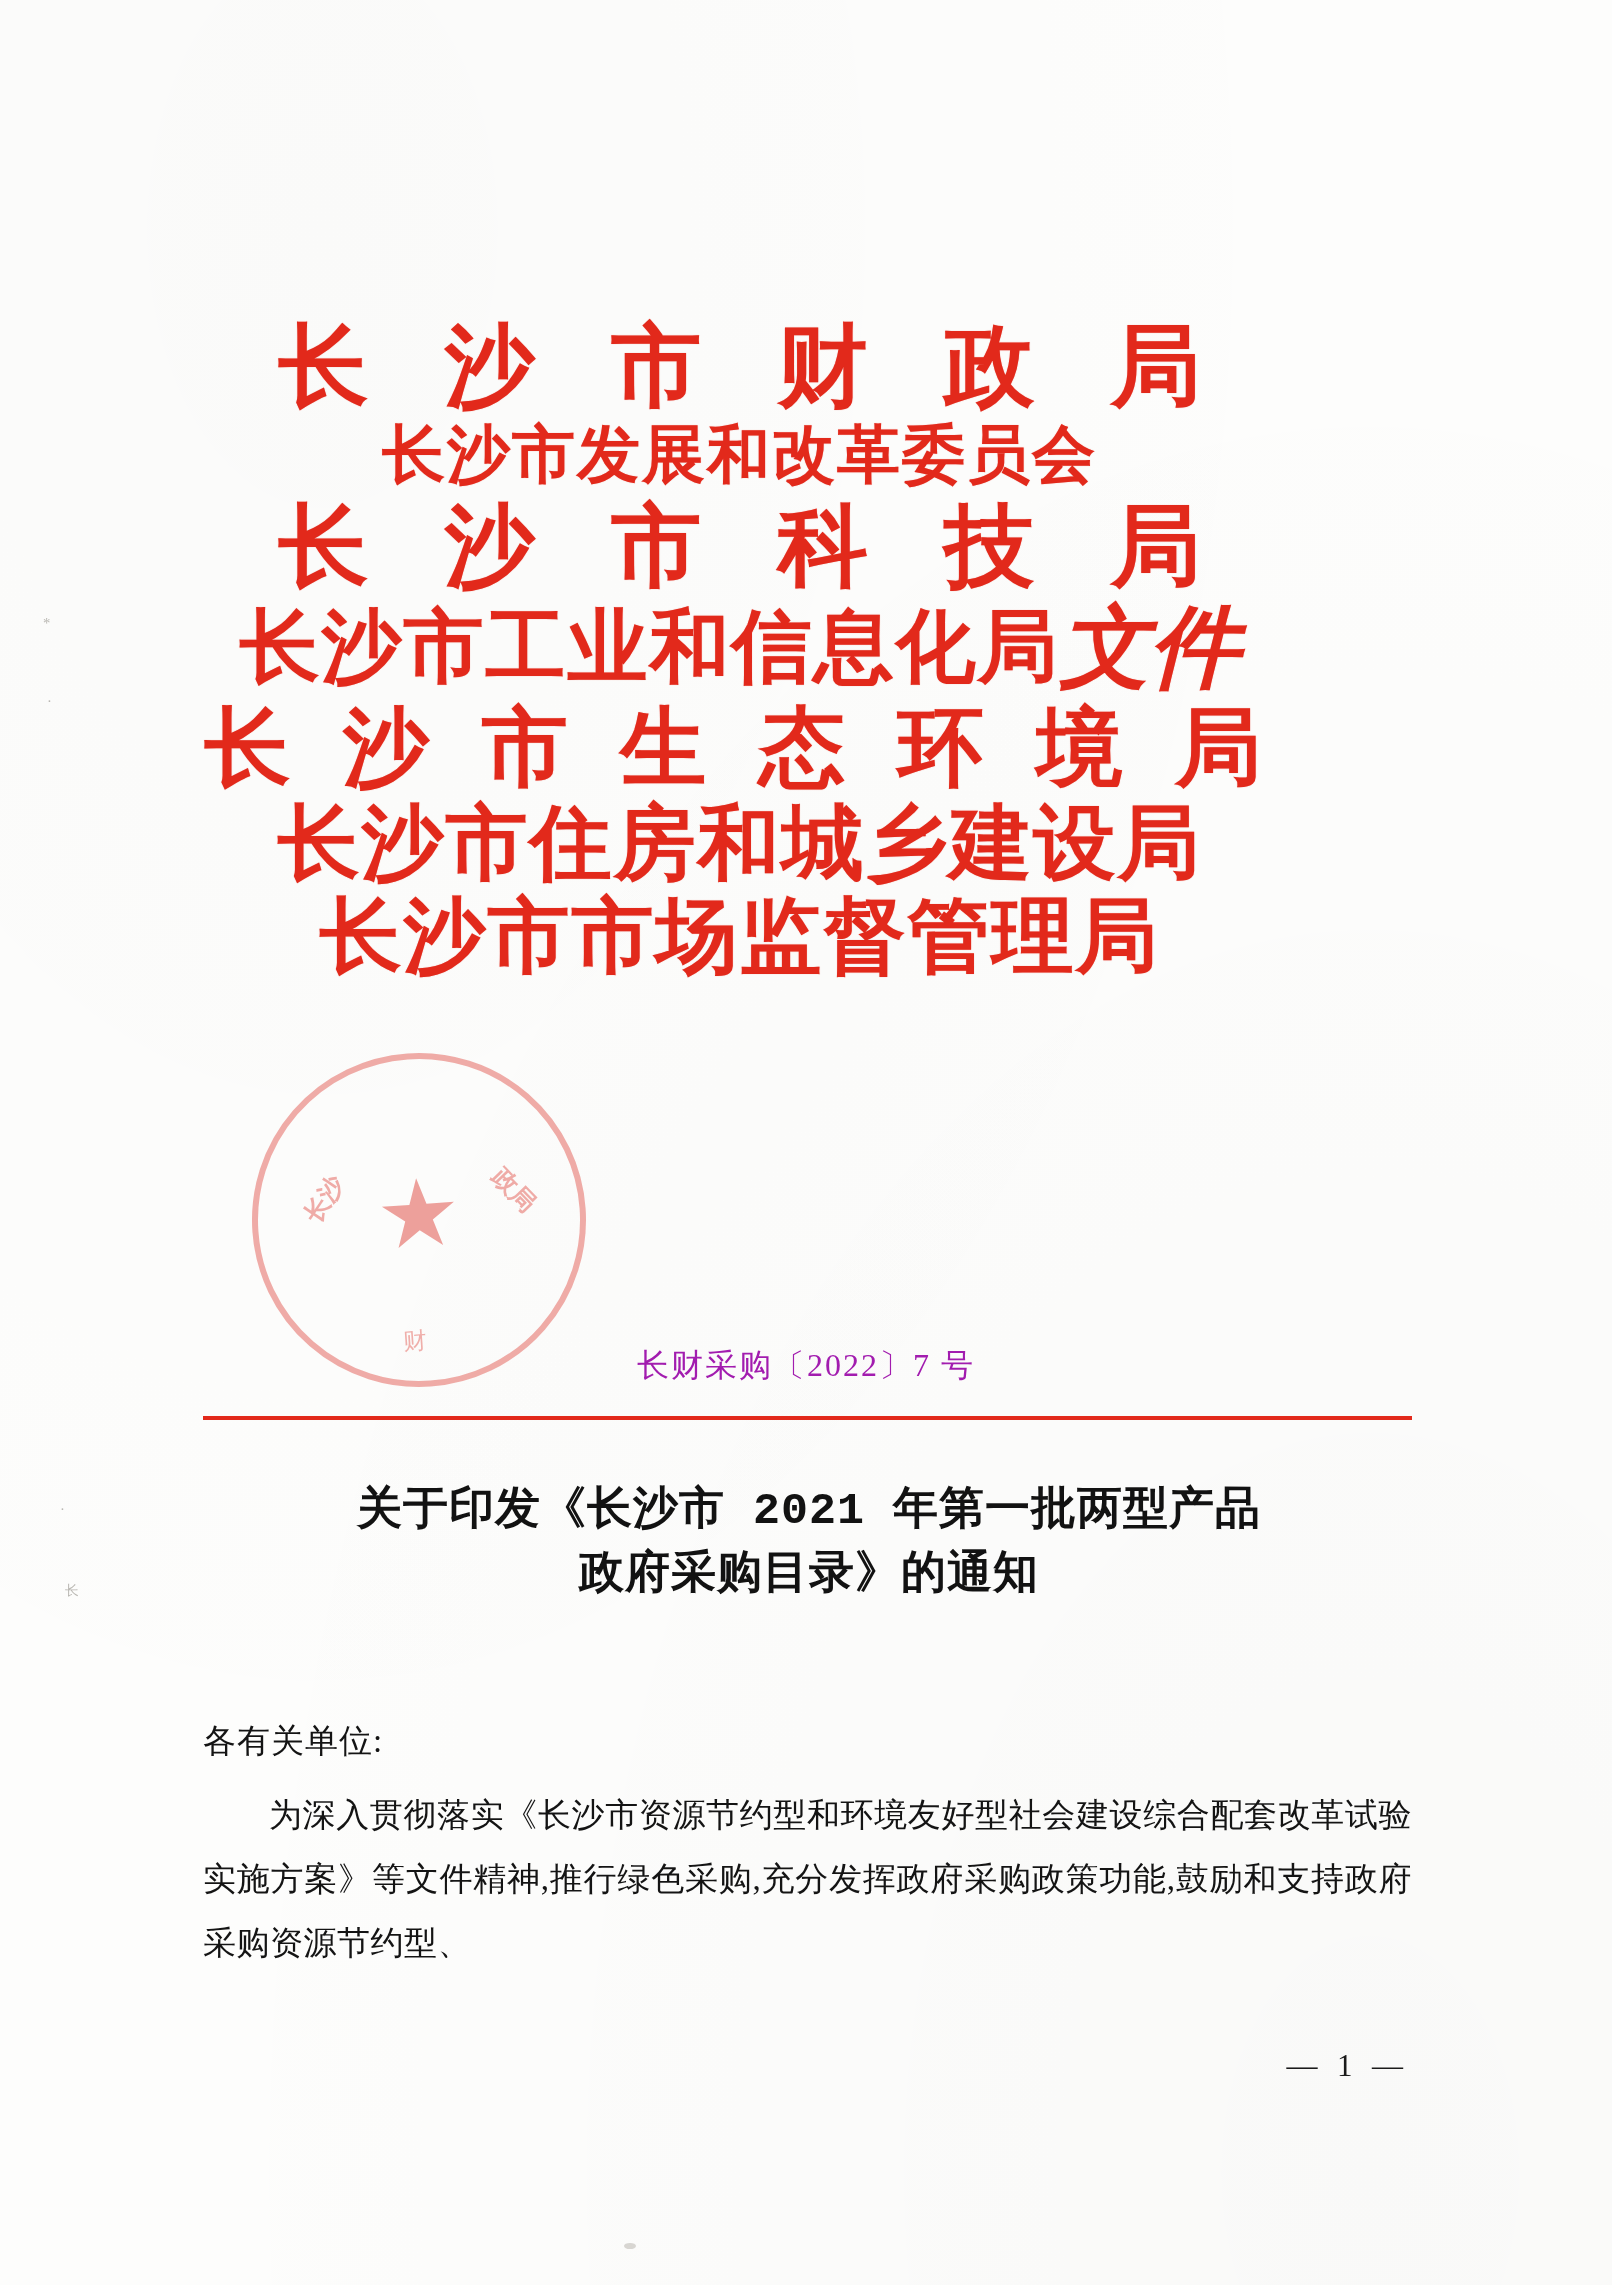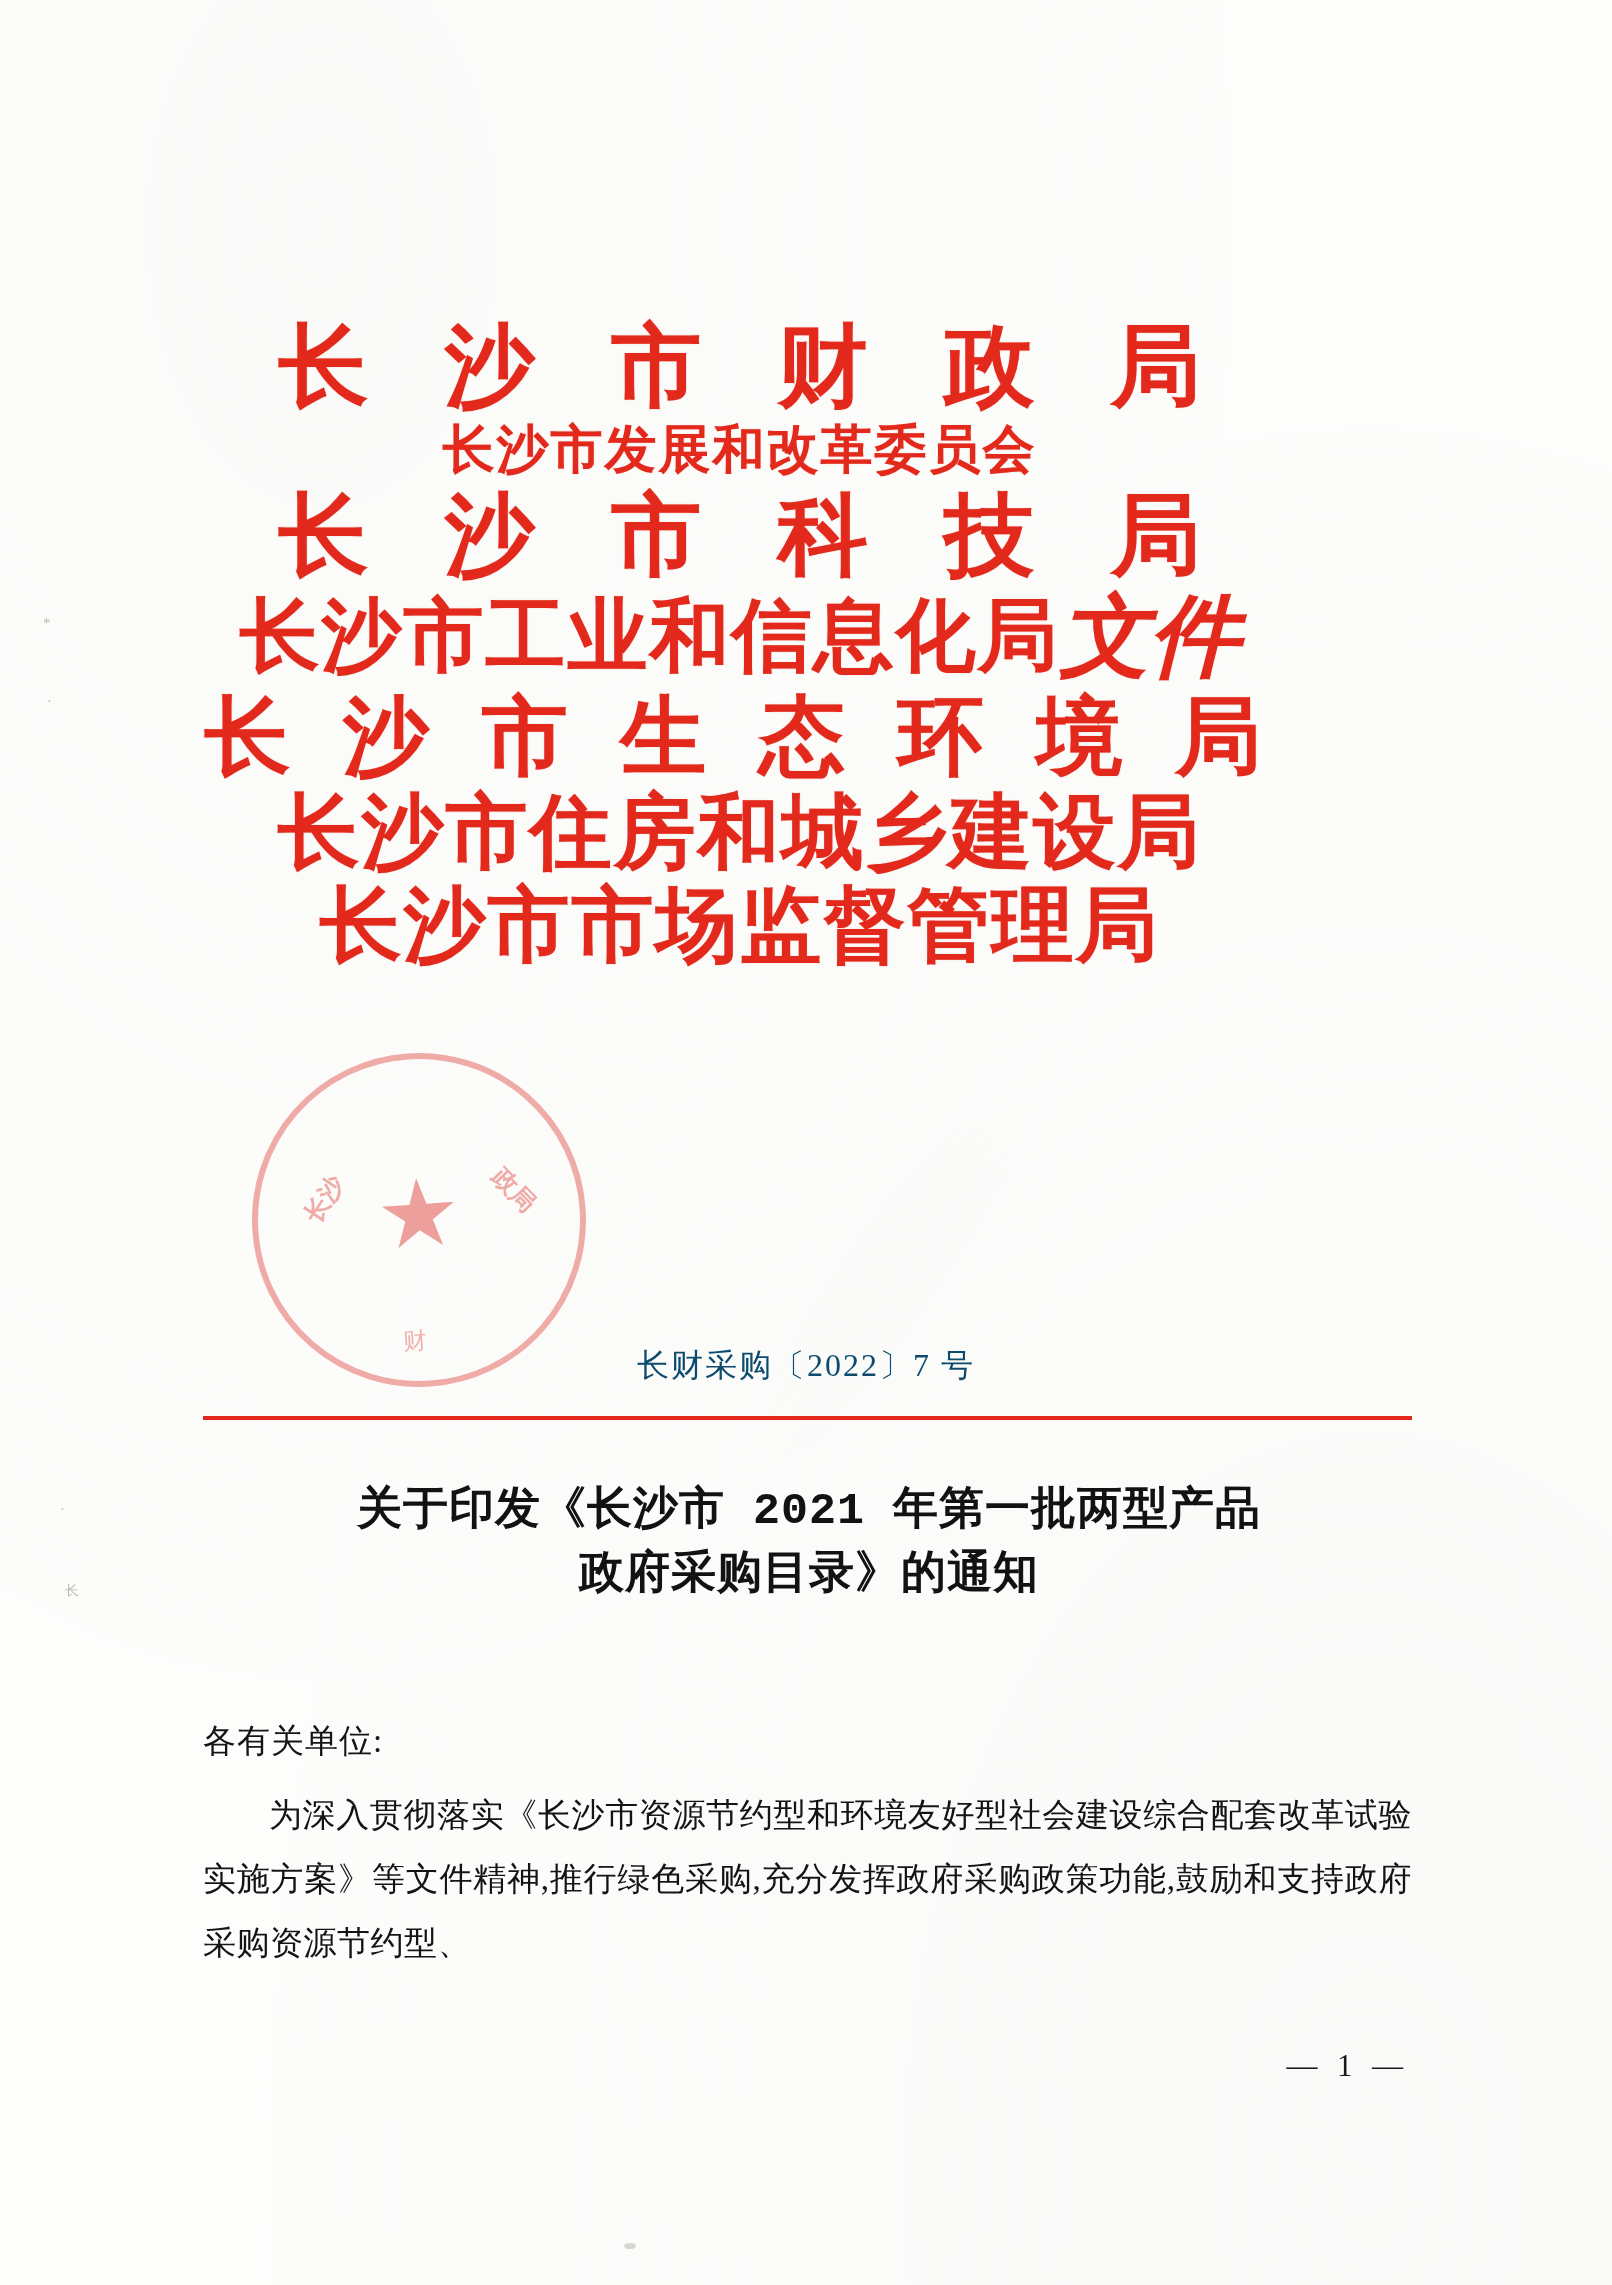--- a/index.html
+++ b/index.html
@@ -53,21 +53,21 @@
   .mast-line {
     color: #e2291b;
     font-family: "Liberation Serif", "DejaVu Serif", serif;
     font-weight: bold;
     white-space: nowrap;
     line-height: 1.0;
     margin-bottom: 11.7px;
     text-shadow: 0 0 1px rgba(226,41,27,0.45);
   }
   .ml-1 { font-size: 90px; letter-spacing: 27px; padding-left: 27px; }
-  .ml-2 { font-size: 52px; letter-spacing: 2px; }
+  .ml-2 { font-size: 63px; letter-spacing: 2px; }
   .ml-3 { font-size: 90px; letter-spacing: 27px; padding-left: 27px; margin-top: 15px; }
   .ml-4 {
     font-size: 80px;
     letter-spacing: 2px;
     position: relative;
   }
   .ml-4 .wen-jian {
     font-size: 90px;
     letter-spacing: 0px;
     vertical-align: -3.9px;
@@ -119,21 +119,21 @@
   }
 
   
   .doc-number {
     position: absolute;
     left: 0;
     top: 1344px;
     width: 1612px;
     text-align: center;
     font-size: 32px;
-    color: #0c4a6e;
+    color: #a21caf;
     font-family: "Liberation Serif", "DejaVu Serif", serif;
     letter-spacing: 2px;
   }
 
   
   .red-rule {
     position: absolute;
     left: 203px;
     top: 1416px;
     width: 1209px;

